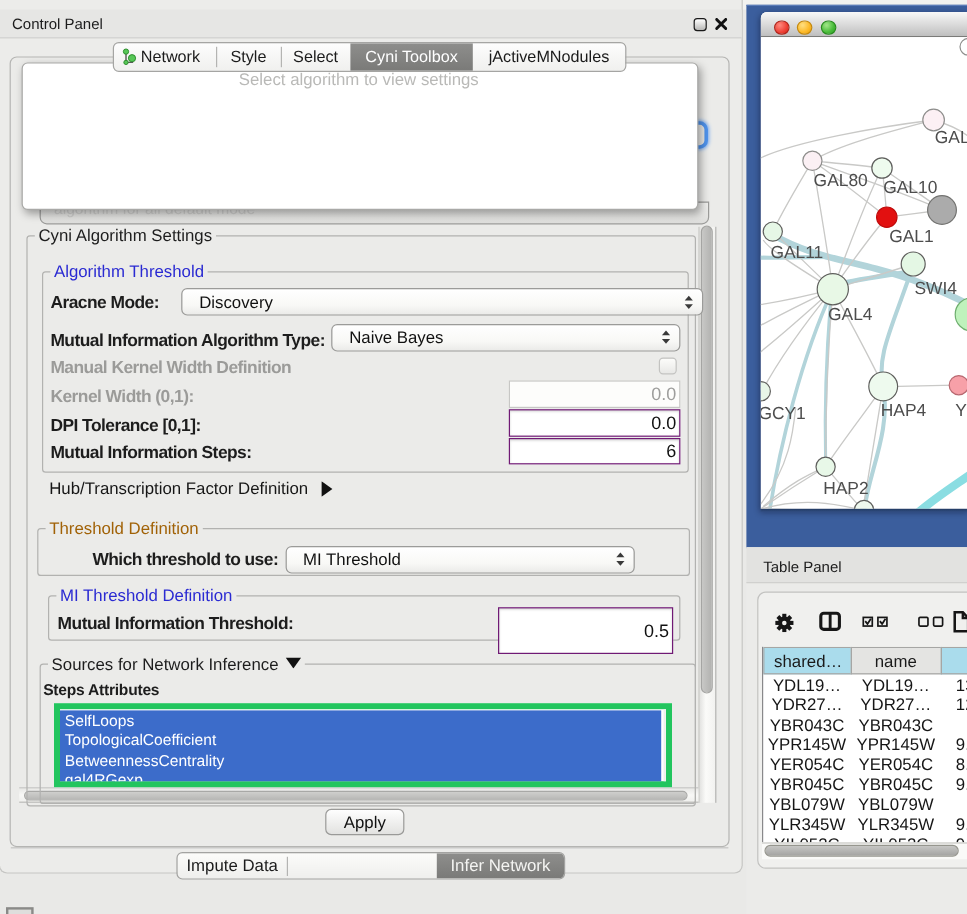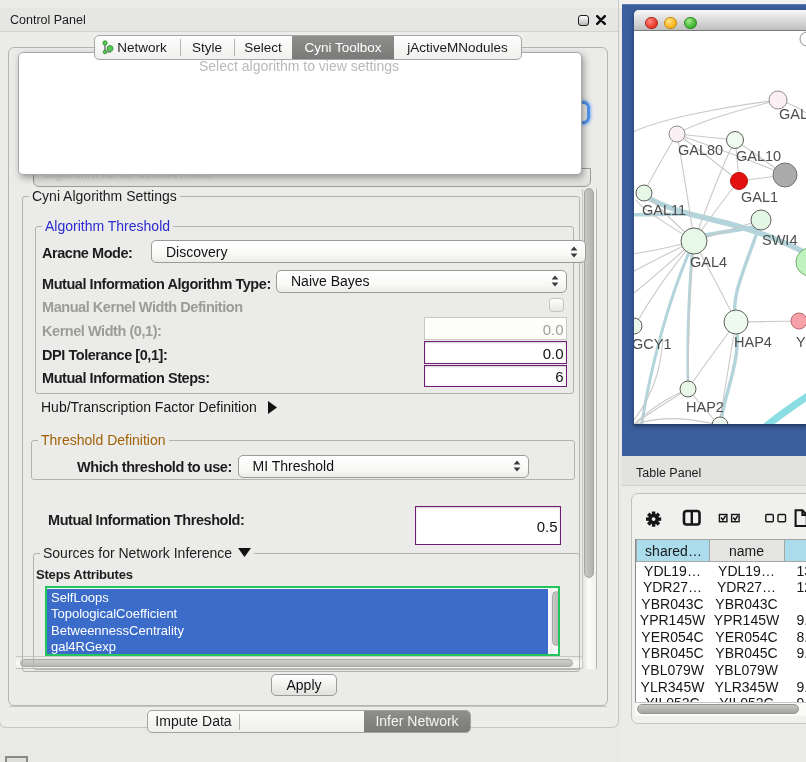--- a/index.html
+++ b/index.html
@@ -117,35 +117,38 @@
   </div>
   <div class="ab lbl" style="left:77px;top:459px;">Which threshold to use:</div>
   <div class="combo" style="left:237.5px;top:454.5px;width:289px;height:21px;">
     <span class="ct">MI Threshold</span>
     <svg class="ar" viewBox="0 0 8 12">
         <path d="M4 0.5 L7.4 4.4 H0.6 Z" fill="#3a3a3a"></path>
         <path d="M4 11.5 L7.4 7.6 H0.6 Z" fill="#3a3a3a"></path>
       </svg>
   </div>
 
+  <div class="ab grp" style="left:40px;top:496px;width:525px;height:36px;">
+    <span class="gtitle" style="color:#2a2ad2;">MI Threshold Definition</span>
+  </div>
   <div class="ab lbl" style="left:48px;top:512px;">Mutual Information Threshold:</div>
   <div class="fld" style="left:415px;top:506px;width:146px;height:39px;box-sizing:border-box;">
     <span class="fv">0.5</span>
   </div>
 
   <div class="ab grp" style="left:33px;top:553px;width:545px;height:115px;">
     <span class="gtitle" style="color:#1d1d1d;">Sources for Network Inference
       <svg width="13" height="9" viewBox="0 0 13 9" style="margin-left:2px;vertical-align:1px;">
           <path d="M0 0 L13 0 L6.5 9 Z" fill="#111"></path>
         </svg>
     </span>
   </div>
   <div class="ab" style="left:36px;top:567px;font-weight:bold;font-size:13px;letter-spacing:-0.2px;color:#1d1d1d;">Steps Attributes</div>
 
-  <div class="ab" style="left:45px;top:586px;width:515px;height:70px;background:#fff;border:2px solid #22c55e;box-sizing:border-box;overflow:hidden;">
+  <div class="ab" style="left:45px;top:586px;width:515px;height:70px;background:#fff;border:5px solid #22c55e;box-sizing:border-box;overflow:hidden;">
     <div class="ab" style="left:0;top:1px;width:501px;height:67px;background:#3c6cca;"></div>
     <div class="ab" style="left:4px;top:2px;font-size:13px;color:#fff;line-height:16.3px;white-space:nowrap;">SelfLoops<br>TopologicalCoefficient<br>BetweennessCentrality<br>gal4RGexp</div>
     <div class="ab" style="left:503px;top:0;width:12px;height:70px;background:linear-gradient(90deg,#ececea,#fbfbf9 40%,#f2f2f0);"></div>
     <div class="ab" style="left:504.5px;top:2.5px;width:9px;height:55px;border-radius:4.5px;background:linear-gradient(90deg,#c8c8c6,#b2b2b0);border:1px solid #a8a8a6;box-sizing:border-box;"></div>
   </div>
 
   <div class="ab" style="left:271px;top:674px;width:66px;height:22px;border:1px solid #9a9a98;border-radius:5px;background:linear-gradient(#fefefe,#e2e2e0);box-sizing:border-box;
               display:flex;align-items:center;justify-content:center;font-size:14px;color:#111;">Apply</div>
 
   <div class="ab" style="left:9px;top:705.5px;width:598px;height:1px;background:#c4c4c2;"></div>

